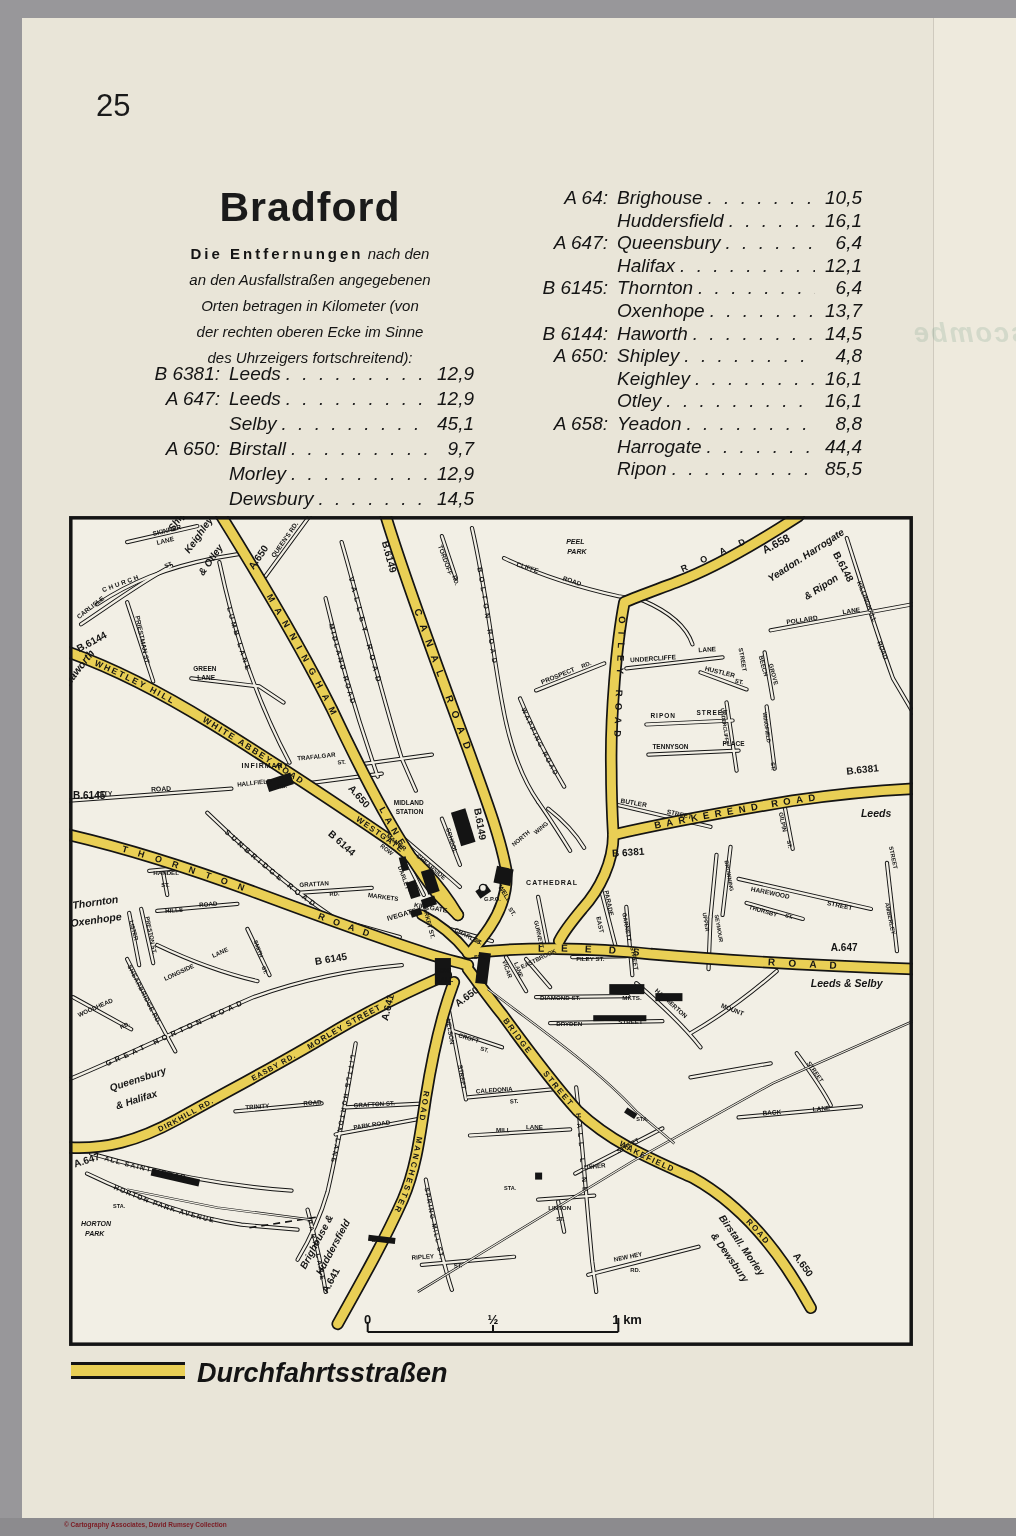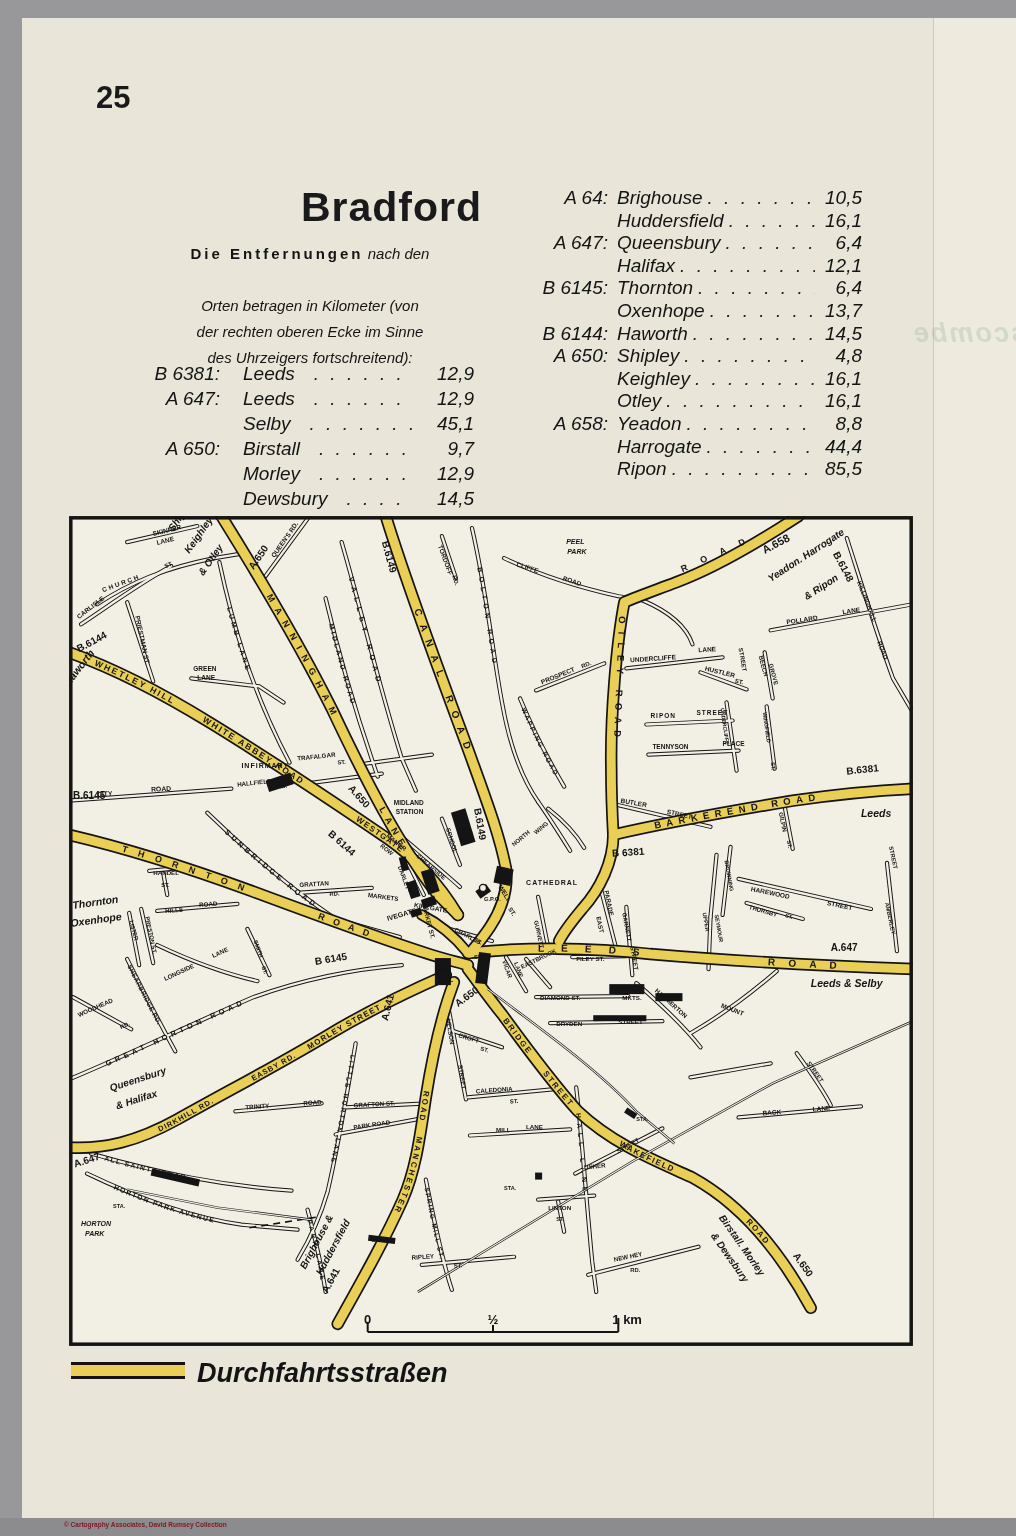--- a/index.html
+++ b/index.html
@@ -1,28 +1,28 @@
 <!DOCTYPE html>
 <html><head>
 <meta charset="utf-8">
 <style>
   html,body{margin:0;padding:0;width:1016px;height:1536px;overflow:hidden;
     font-family:"Liberation Sans",sans-serif;}
   .canvas{position:absolute;inset:0;width:1016px;height:1536px;background:#98979a;}
   .page{position:absolute;left:22px;top:18px;width:994px;height:1500px;background:#e9e5d8;}
   .page-sliver{position:absolute;left:934px;top:18px;width:82px;height:1500px;background:#eeeadd;}
   .fold-line{position:absolute;left:933px;top:18px;width:1px;height:1500px;background:rgba(90,85,70,.18);}
-  .page-number{position:absolute;left:96px;top:80px;font-size:31px;font-weight:700;color:#1a1a1a;}
+  .page-number{position:absolute;left:96px;top:88px;font-size:31px;font-weight:400;color:#1a1a1a;}
   .title-col{position:absolute;left:138px;top:184px;width:344px;text-align:center;color:#1a1a1a;}
-  .title-col h1{margin:0;font-size:41px;font-weight:700;letter-spacing:1px;text-align:right;}
+  .title-col h1{margin:0;font-size:41px;font-weight:700;letter-spacing:1px;}
   .intro{margin:10px 0 0 0;font-size:15px;line-height:26px;font-style:italic;color:#141414;}
   .intro .lead{font-style:normal;font-weight:700;letter-spacing:3px;}
   .dist{position:absolute;color:#141414;font-size:19px;font-style:italic;}
   .dist-left{left:140px;top:361px;width:334px;}
-  .dist-left .drow{height:25px;line-height:25px;gap:14px;}
+  .dist-left .drow{height:25px;line-height:25px;}
   .dist-right{left:528px;top:187px;width:334px;}
   .dist-right .drow{height:22.6px;line-height:22.6px;}
   .drow{display:flex;align-items:baseline;white-space:nowrap;}
   .drow .code{width:80px;text-align:right;flex:none;}
   .drow .place{margin-left:9px;flex:none;font-style:italic;}
   .drow .dots{flex:1;overflow:hidden;letter-spacing:3px;margin:0 5px;color:#222;}
   .drow .val{flex:none;font-weight:400;text-align:right;min-width:42px;}
   #map{position:absolute;left:69px;top:516px;width:844px;height:830px;}
   .legend{position:absolute;left:71px;top:1358px;}
   .legend-bar{position:absolute;left:0;top:4px;width:114px;height:17px;background:#e9cf55;
@@ -44,21 +44,21 @@
   <div class="fold-line"></div>
   <div class="ghost">ascombe</div>
 
   <div class="page-number">25</div>
 
   <div class="title-col">
     <h1>Bradford</h1>
     <p class="intro">
       <span class="lead">Die Entfernungen</span>
       <span>nach den</span><br>
-      <br>
+      <span>an den Ausfallstraßen angegebenen</span><br>
       <span>Orten betragen in Kilometer (von</span><br>
       <span>der rechten oberen Ecke im Sinne</span><br>
       <span>des Uhrzeigers fortschreitend):</span>
     </p>
   </div>
 
   <div class="dist dist-left" id="dist-left">
       <div class="drow">
         <span class="code">B 6381:</span>
         <span class="place">Leeds</span>

